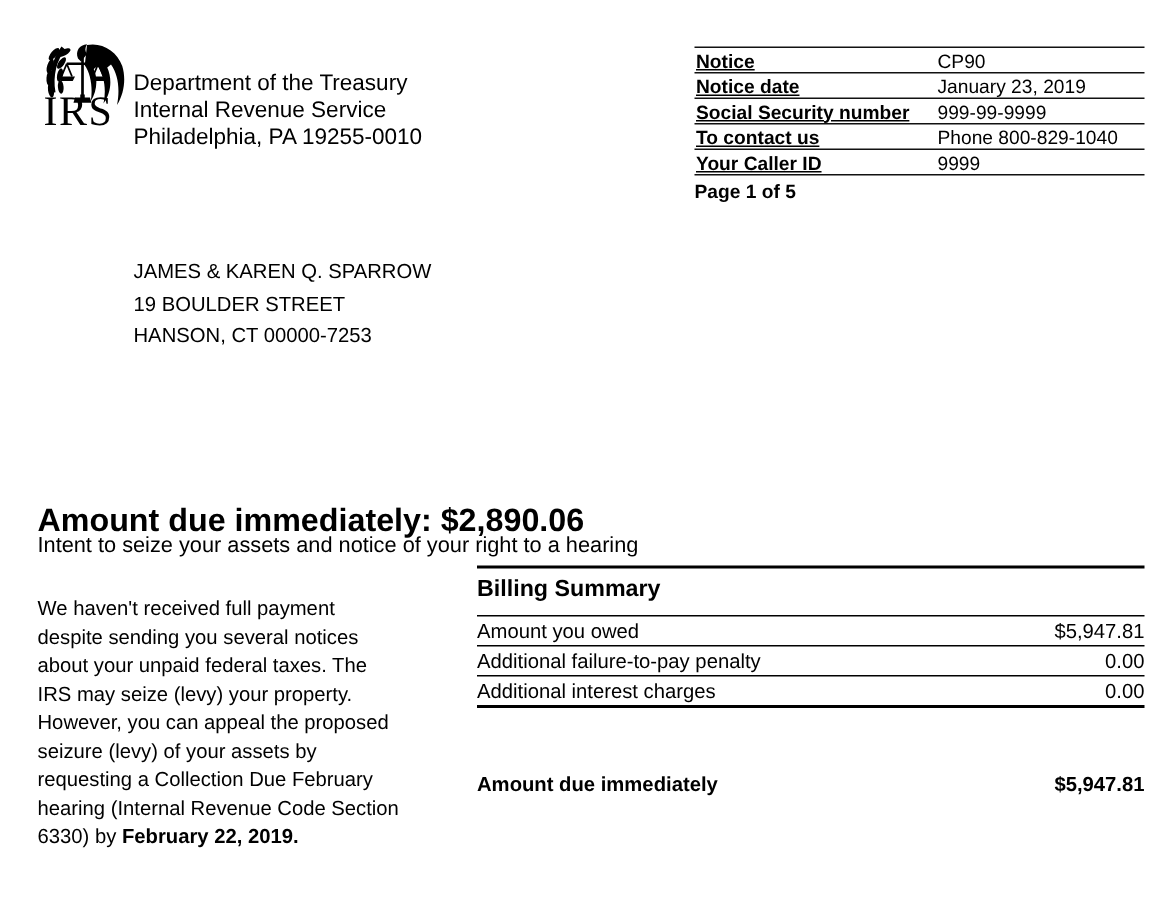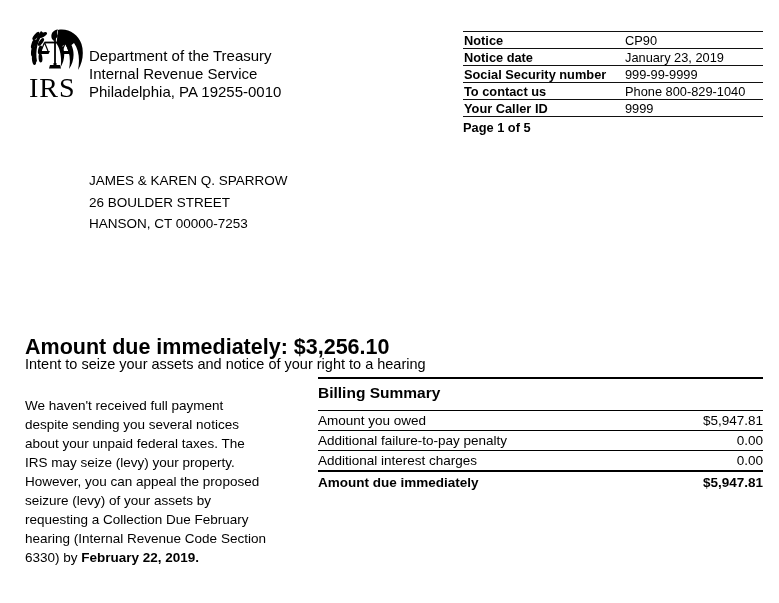--- a/index.html
+++ b/index.html
@@ -6,32 +6,32 @@
   html,body { background:#ffffff; }
   body {
     width:779px; height:603px; position:relative; overflow:hidden;
     font-family:"Liberation Sans", sans-serif; color:#000;
   }
   .abs { position:absolute; }
 
   
   .logo-emblem { left:30px; top:29px; width:54px; height:44px; }
   .logo-irs {
-    left:29px; top:73px; font-family:"Liberation Serif", serif;
+    left:29px; top:60px; font-family:"Liberation Serif", serif;
     font-size:28px; line-height:30px; letter-spacing:1px; color:#000;
   }
   .agency { left:89px; top:47px; font-size:15px; line-height:18.2px; }
 
   
   .notice-table { left:463px; top:31px; width:300px; border-top:1.6px solid #111; }
   .notice-row {
     display:flex; height:17px; align-items:center;
     border-bottom:1.6px solid #111; font-size:12.8px;
   }
-  .notice-row .lbl { width:162px; font-weight:bold; padding-left:1px; }
+  .notice-row .lbl { width:162px; font-weight:bold; padding-left:1px;text-decoration:underline; }
   .notice-row .val { flex:1; }
   .page-indicator { left:463px; top:120px; font-size:12.8px; font-weight:bold;text-align:right; }
 
   
   .recipient { left:89px; top:170px; font-size:13.5px; line-height:21.6px; }
 
   
   .subject  { left:25px; top:315px; font-size:14.5px; line-height:18px;margin-top:40px; }
   .amount-headline { left:25px; top:334px; font-size:21.5px; line-height:26px; font-weight:bold; }
 
@@ -44,21 +44,21 @@
   .billing-title {
     font-size:15.5px; font-weight:bold; padding:5px 0 8px 0;
     border-bottom:1.6px solid #000;
   }
   .bill-row {
     display:flex; justify-content:space-between; align-items:baseline;
     font-size:13.5px; line-height:15.5px; padding:2px 0 1.5px 0;
     border-bottom:1.2px solid #000;
   }
   .bill-row.pre-total { border-bottom:2.2px solid #000; }
-  .bill-row.total { border-bottom:none; font-weight:bold; padding-top:2.5px; }
+  .bill-row.total { border-bottom:none; font-weight:bold; padding-top:2.5px;margin-top:40px; }
 </style>
 </head>
 <body>
 
 <svg class="abs logo-emblem" viewBox="0 0 54 44" width="54" height="44" aria-hidden="true">
   <g fill="#000">
     <path d="M11,2 C5,10 2,21 4,33 L7,32.5 C5,21 8,11 13.5,4 Z"></path>
     <ellipse cx="6" cy="7" rx="5" ry="2" transform="rotate(-50 6 7)"></ellipse>
     <ellipse cx="3.5" cy="15" rx="5" ry="2" transform="rotate(-72 3.5 15)"></ellipse>
     <ellipse cx="3" cy="23" rx="5" ry="2" transform="rotate(-86 3 23)"></ellipse>
@@ -110,26 +110,26 @@
   </div>
   <div class="notice-row">
     <span class="lbl">Your Caller ID</span>
     <span class="val">9999</span>
   </div>
 </div>
 <div class="abs page-indicator">Page 1 of 5</div>
 
 <div class="abs recipient">
   <div>JAMES &amp; KAREN Q. SPARROW</div>
-  <div>26 BOULDER STREET</div>
+  <div>19 BOULDER STREET</div>
   <div>HANSON, CT 00000-7253</div>
 </div>
 
 <div class="abs subject">Intent to seize your assets and notice of your right to a hearing</div>
-<div class="abs amount-headline">Amount due immediately: $3,256.10</div>
+<div class="abs amount-headline">Amount due immediately: $2,890.06</div>
 
 <div class="abs body-col">
   <div>We haven't received full payment</div>
   <div>despite sending you several notices</div>
   <div>about your unpaid federal taxes. The</div>
   <div>IRS may seize (levy) your property.</div>
   <div>However, you can appeal the proposed</div>
   <div>seizure (levy) of your assets by</div>
   <div>requesting a Collection Due February</div>
   <div>hearing (Internal Revenue Code Section</div>

